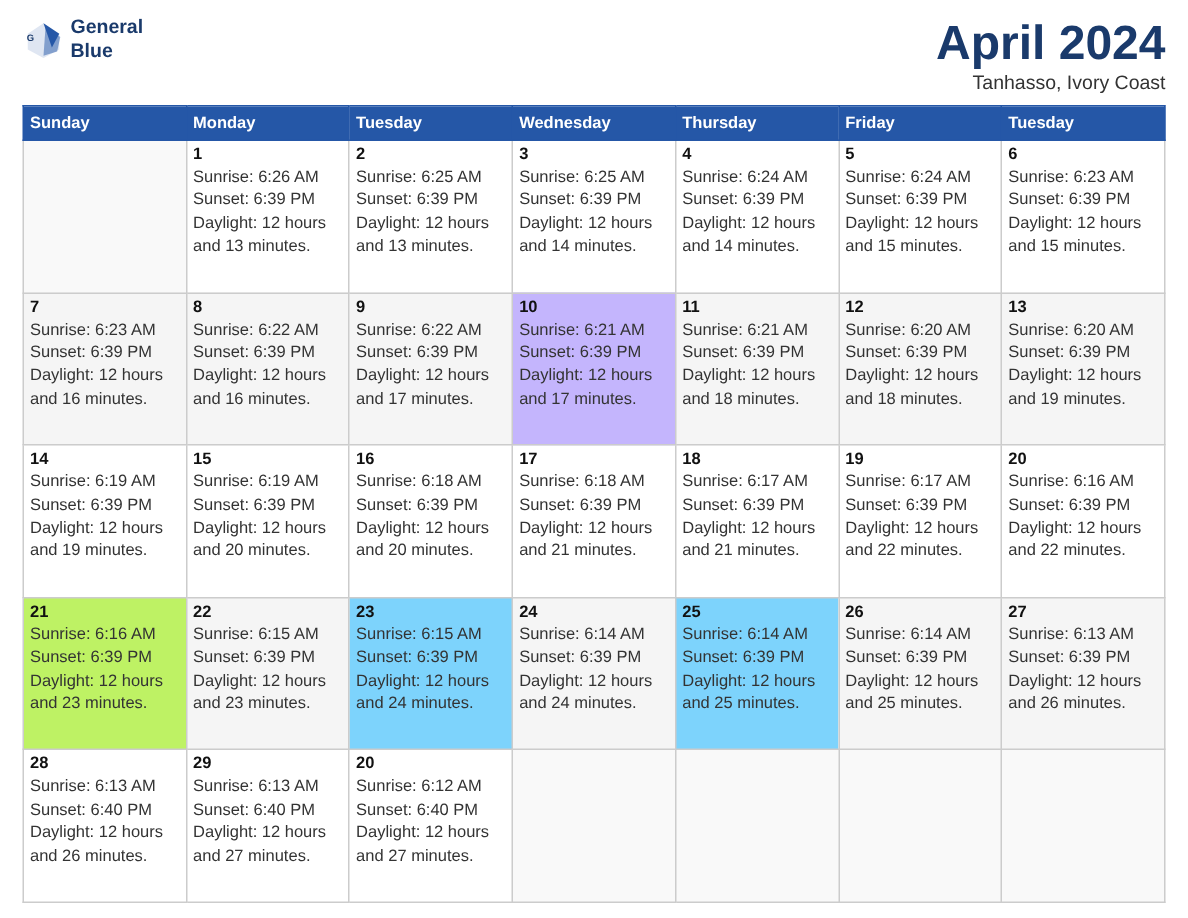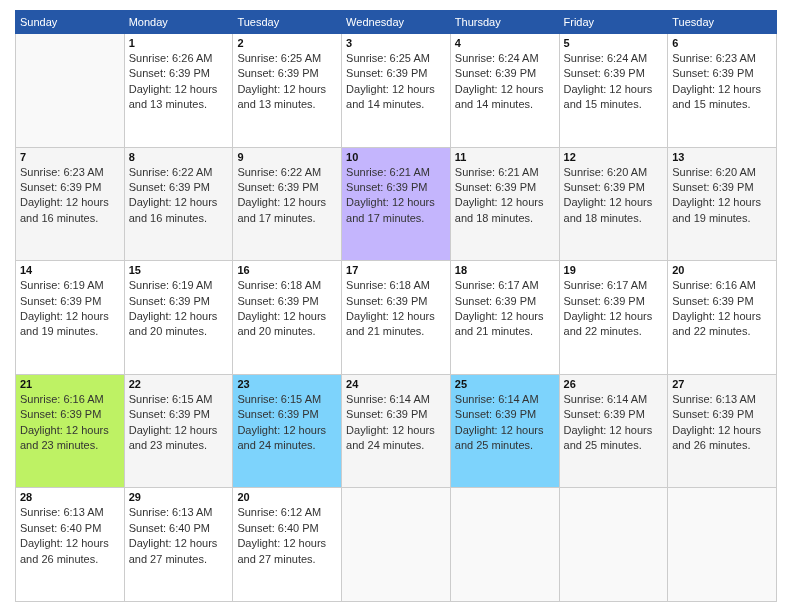--- a/index.html
+++ b/index.html
@@ -54,21 +54,21 @@
       flex: 1;
       border: 1px solid #ccc;
       border-collapse: collapse;
       width: 100%;
       table-layout: fixed;
     }
     .calendar th {
       background: #2557a7;
       color: #fff;
       font-size: 11px;
-      font-weight: normal;
+      font-weight: bold;
       padding: 5px 4px;
       border: 1px solid #2557a7;
       text-align: left;
     }
     .calendar td {
       border: 1px solid #ccc;
       vertical-align: top;
       padding: 3px 4px;
       font-size: 9.5px;
       color: #333;
@@ -93,20 +93,38 @@
       background: #fafafa;
     }
     .calendar thead tr th {
       background: #2557a7;
     }
   </style>
 </head>
 <body>
 
 <div class="page">
+  <div class="header">
+    <div class="logo">
+      <svg class="logo-icon" viewBox="0 0 40 40">
+        <polygon points="20,5 35,15 35,30 20,38 5,30 5,15" fill="#2557a7" opacity="0.15"></polygon>
+        <polygon points="22,8 36,18 33,32 20,36" fill="#2557a7" opacity="0.5"></polygon>
+        <polygon points="20,5 35,15 28,28" fill="#2557a7"></polygon>
+        <text x="4" y="22" font-size="9" font-weight="bold" fill="#1a3a6b" font-family="Arial">G</text>
+      </svg>
+      <div class="logo-text">
+        <div>General</div>
+        <div>Blue</div>
+      </div>
+    </div>
+    <div class="title-area">
+      <div class="month-title">April 2024</div>
+      <div class="subtitle">Tanhasso, Ivory Coast</div>
+    </div>
+  </div>
 
   <table class="calendar">
     <thead>
       <tr>
 
       <th>Sunday</th>
           <th>Monday</th>
           <th>Tuesday</th>
           <th>Wednesday</th>
           <th>Thursday</th>

